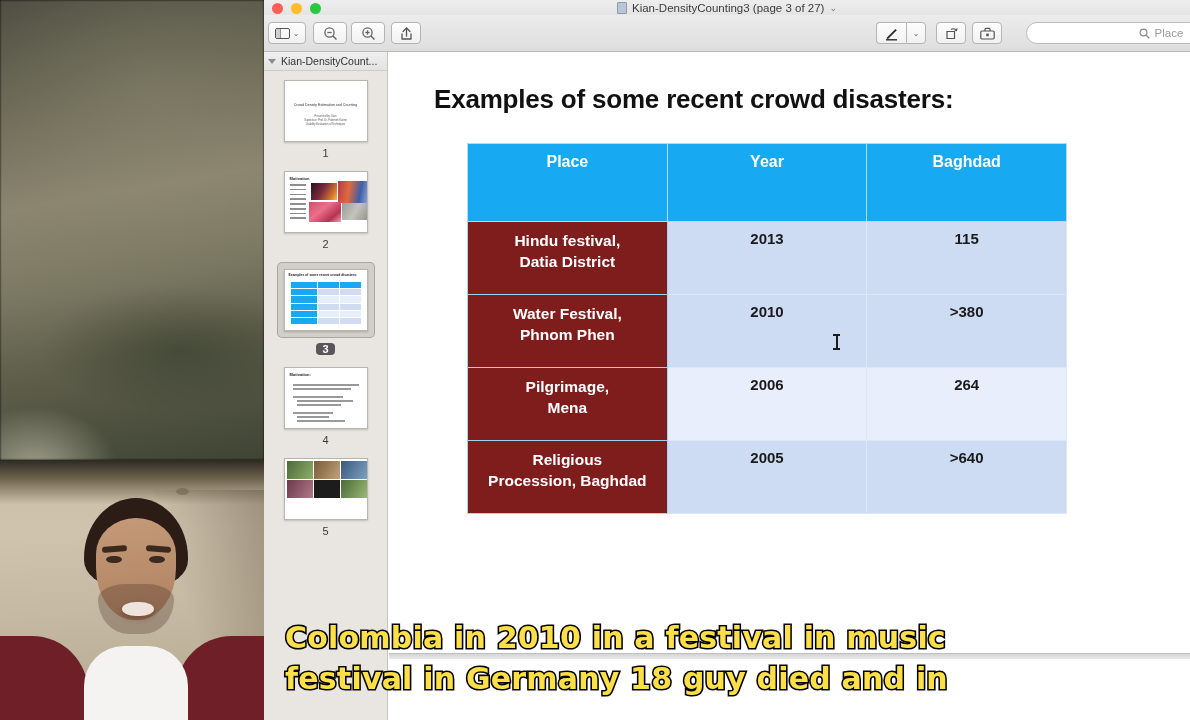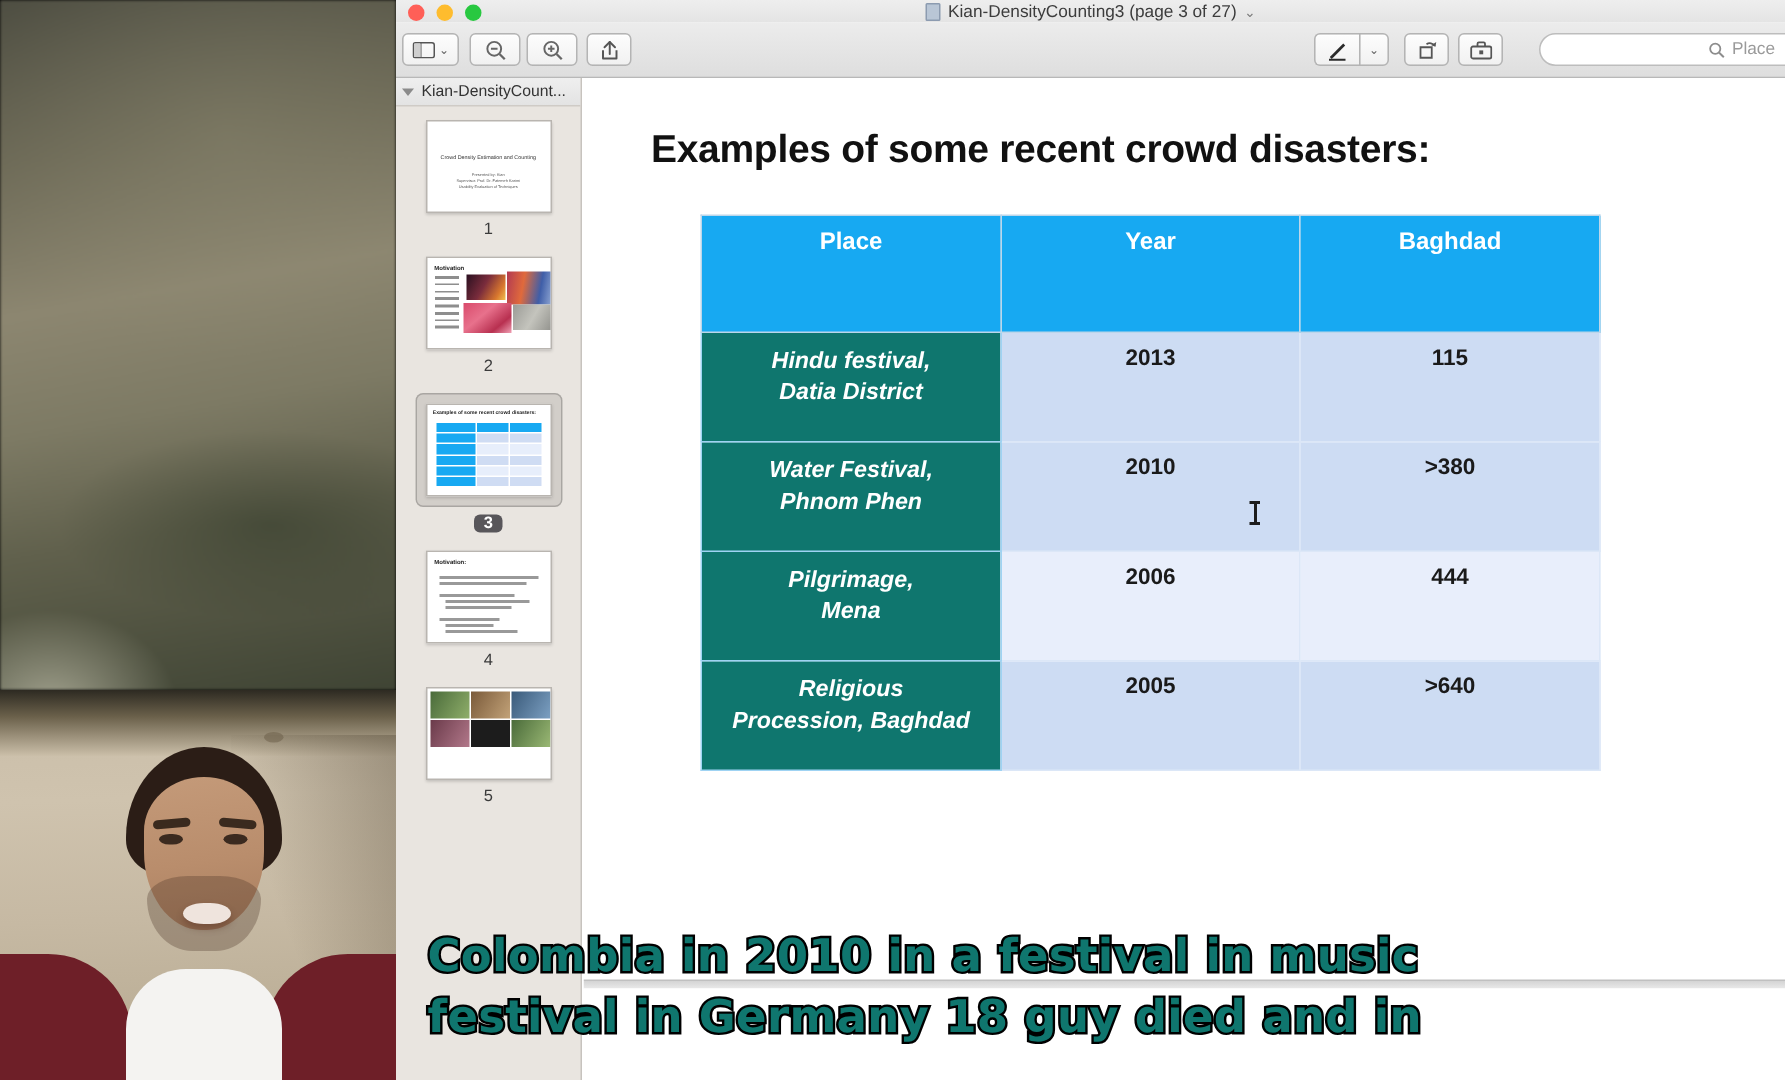--- a/index.html
+++ b/index.html
@@ -257,22 +257,22 @@
     height: 78px; vertical-align: top; padding-top: 9px;
     border: 1px solid #bcd6ea;
   }
   #crowd-table td {
     font-size: 15px; font-weight: bold; color: #1a1a1a;
     height: 73px; vertical-align: top; padding-top: 8px;
     text-align: center;
     border: 1px solid #dce7f7;
   }
   #crowd-table td.place {
-    background: #0f766e; color: #fff; font-size: 15.5px;
-    line-height: 1.38; border: 1px solid #9fd3f3; font-style: italic;
+    background: #7f1d1d; color: #fff; font-size: 15.5px;
+    line-height: 1.38; border: 1px solid #9fd3f3;
   }
   #crowd-table tr.odd td.year, #crowd-table tr.odd td.deaths { background: #cddcf3; }
   #crowd-table tr.even td.year, #crowd-table tr.even td.deaths { background: #e8eefb; }
   #crowd-table col.c-place { width: 200px; }
   #crowd-table col.c-year { width: 200px; }
   #crowd-table col.c-deaths { width: 200px; }
 
   #text-cursor {
     position: absolute; left: 444px; top: 282px;
     width: 7px; height: 16px; color: #2b2b2b;
@@ -296,21 +296,21 @@
   #next-slide {
     position: absolute; left: 0; right: 0; top: 607px; bottom: 0;
     background: #fff;
   }
 
   
   #caption {
     position: absolute; left: 285px; top: 618px;
     width: 700px;
     font-size: 30px; font-weight: bold; line-height: 1.36;
-    color: #0f766e;
+    color: #fde047;
     -webkit-text-stroke: 3.2px #000;
     paint-order: stroke fill;
     font-family: "DejaVu Sans", sans-serif;
     letter-spacing: 0.2px;
   }
   #caption .ln { display: block; white-space: nowrap; }
 
   
   svg { display: block; }
 </style>
@@ -587,21 +587,21 @@
               <td class="deaths">115</td>
             </tr>
             <tr class="odd">
               <td class="place">Water Festival,<br>Phnom Phen</td>
               <td class="year">2010</td>
               <td class="deaths">&gt;380</td>
             </tr>
             <tr class="even">
               <td class="place">Pilgrimage,<br>Mena</td>
               <td class="year">2006</td>
-              <td class="deaths">444</td>
+              <td class="deaths">264</td>
             </tr>
             <tr class="odd">
               <td class="place">Religious<br>Procession, Baghdad</td>
               <td class="year">2005</td>
               <td class="deaths">&gt;640</td>
             </tr>
           </tbody>
         </table>
 
         <div id="text-cursor"></div>

